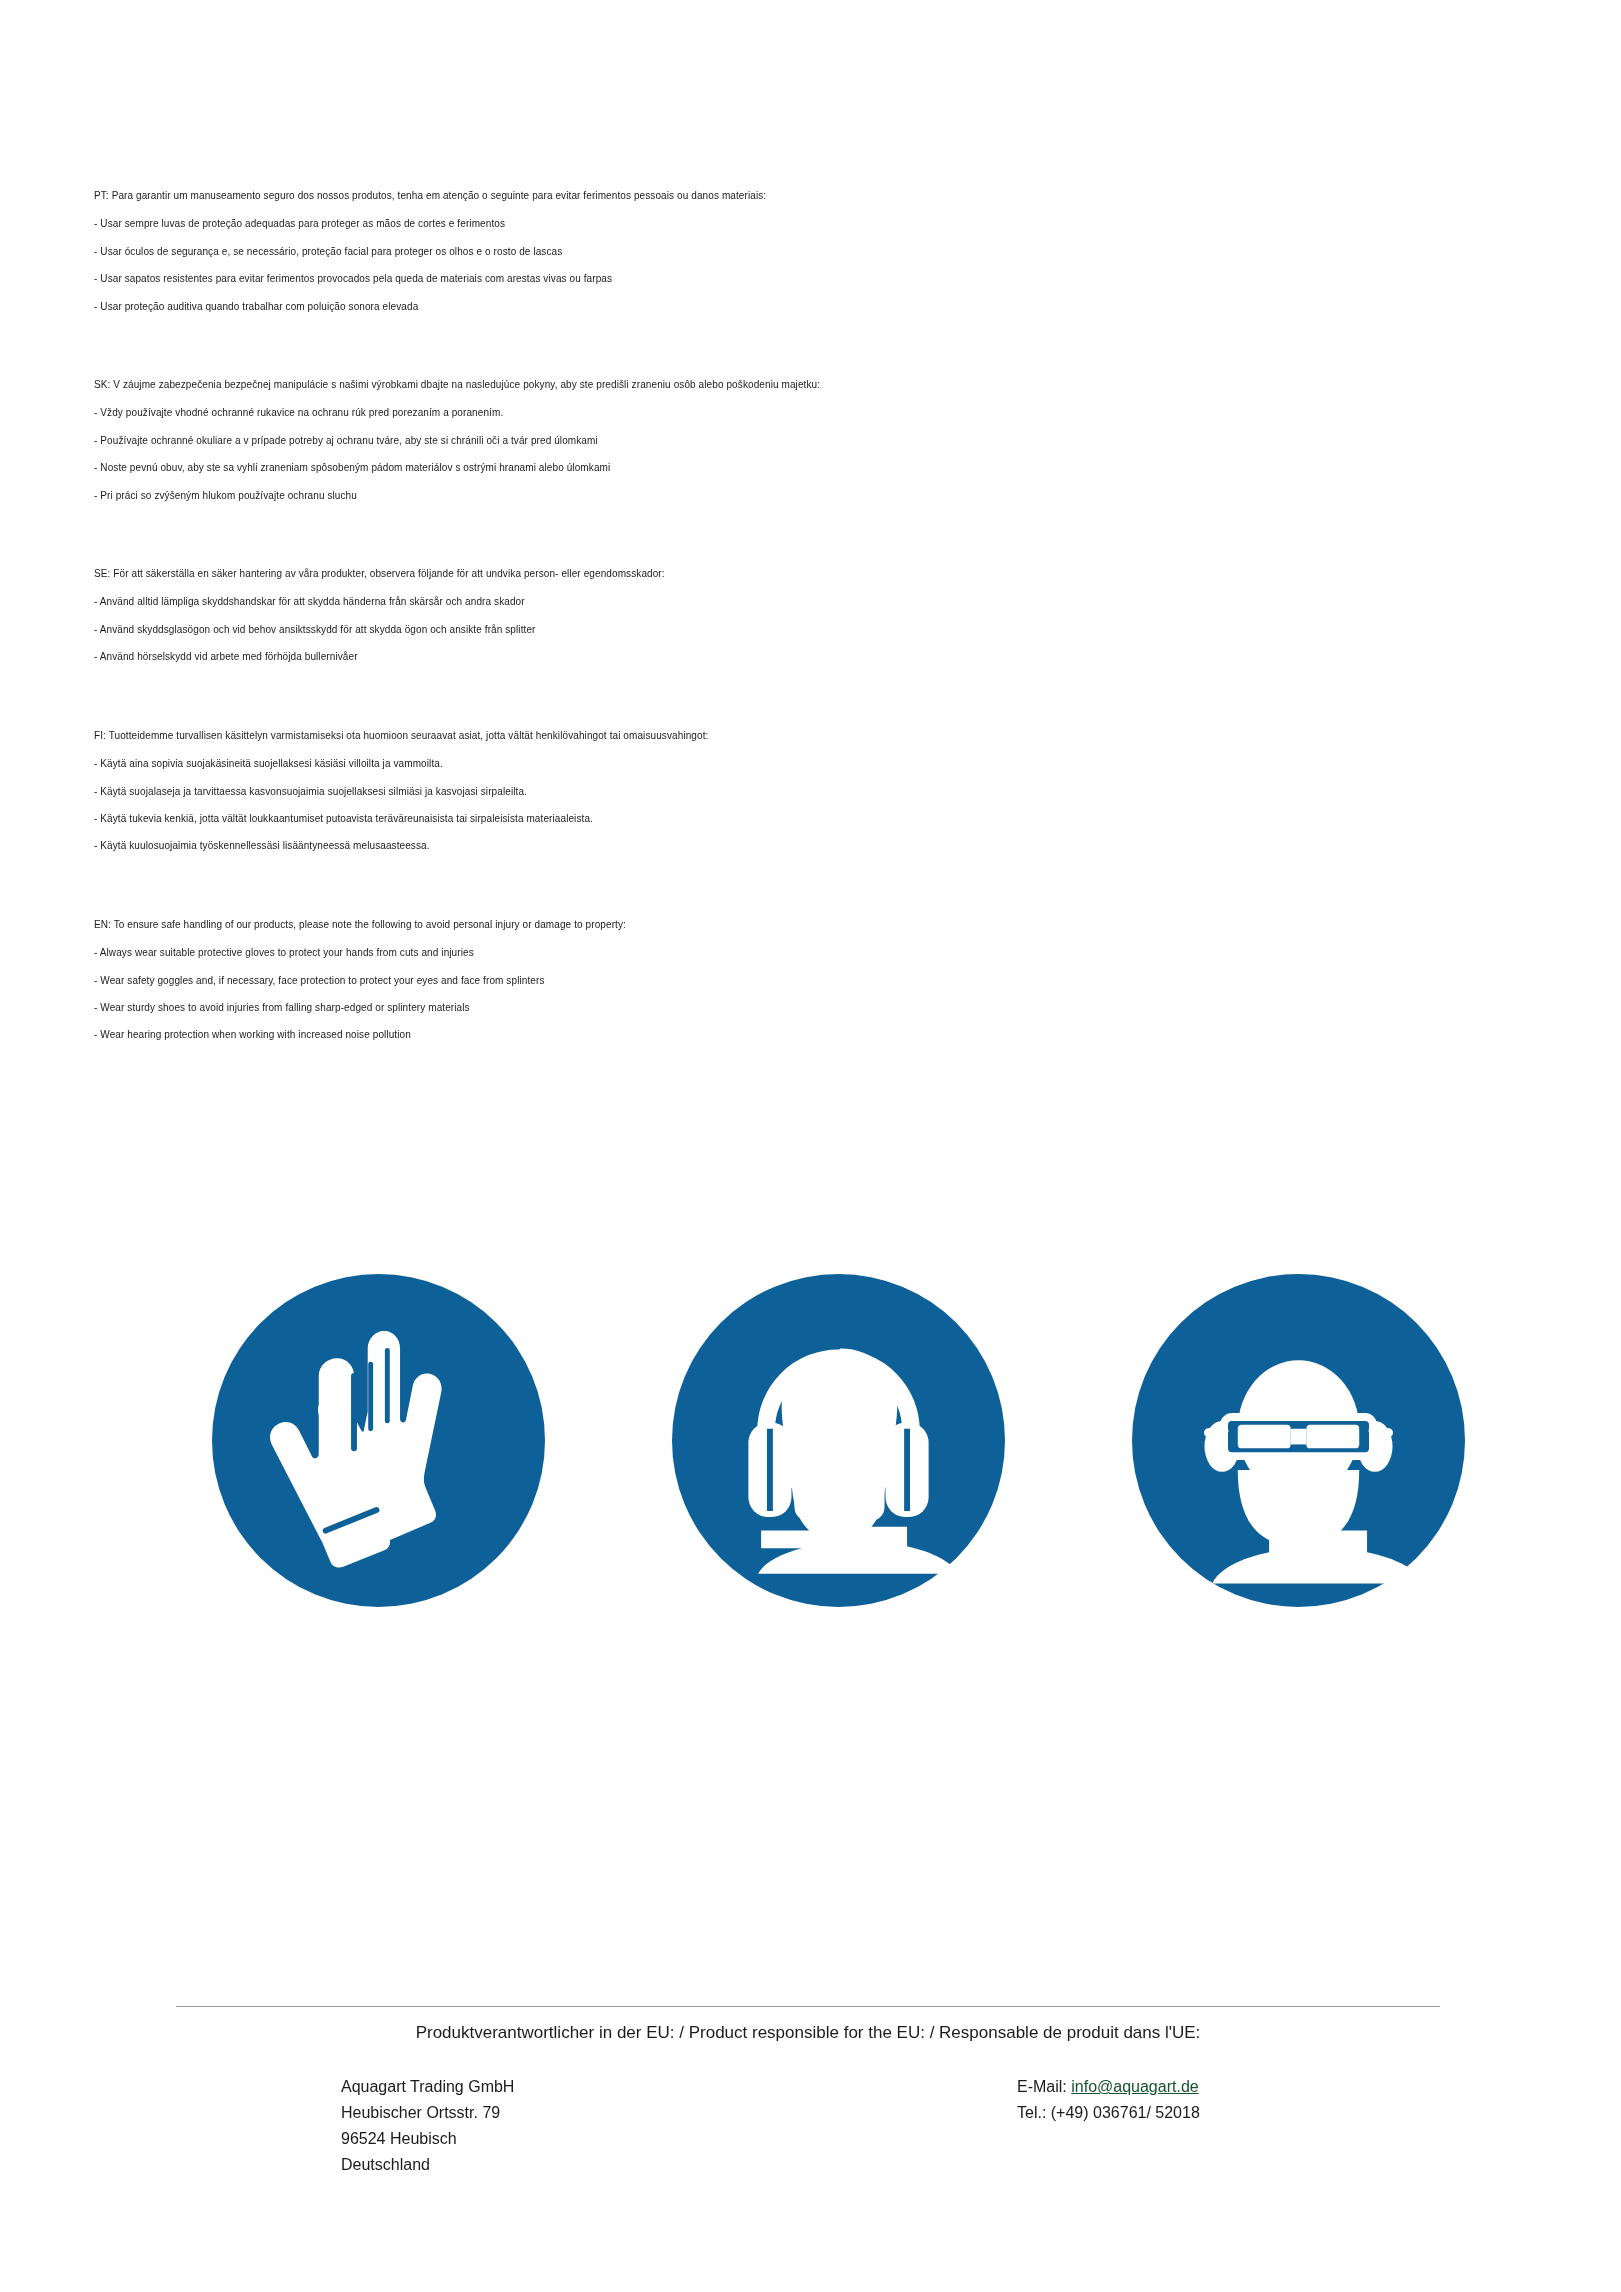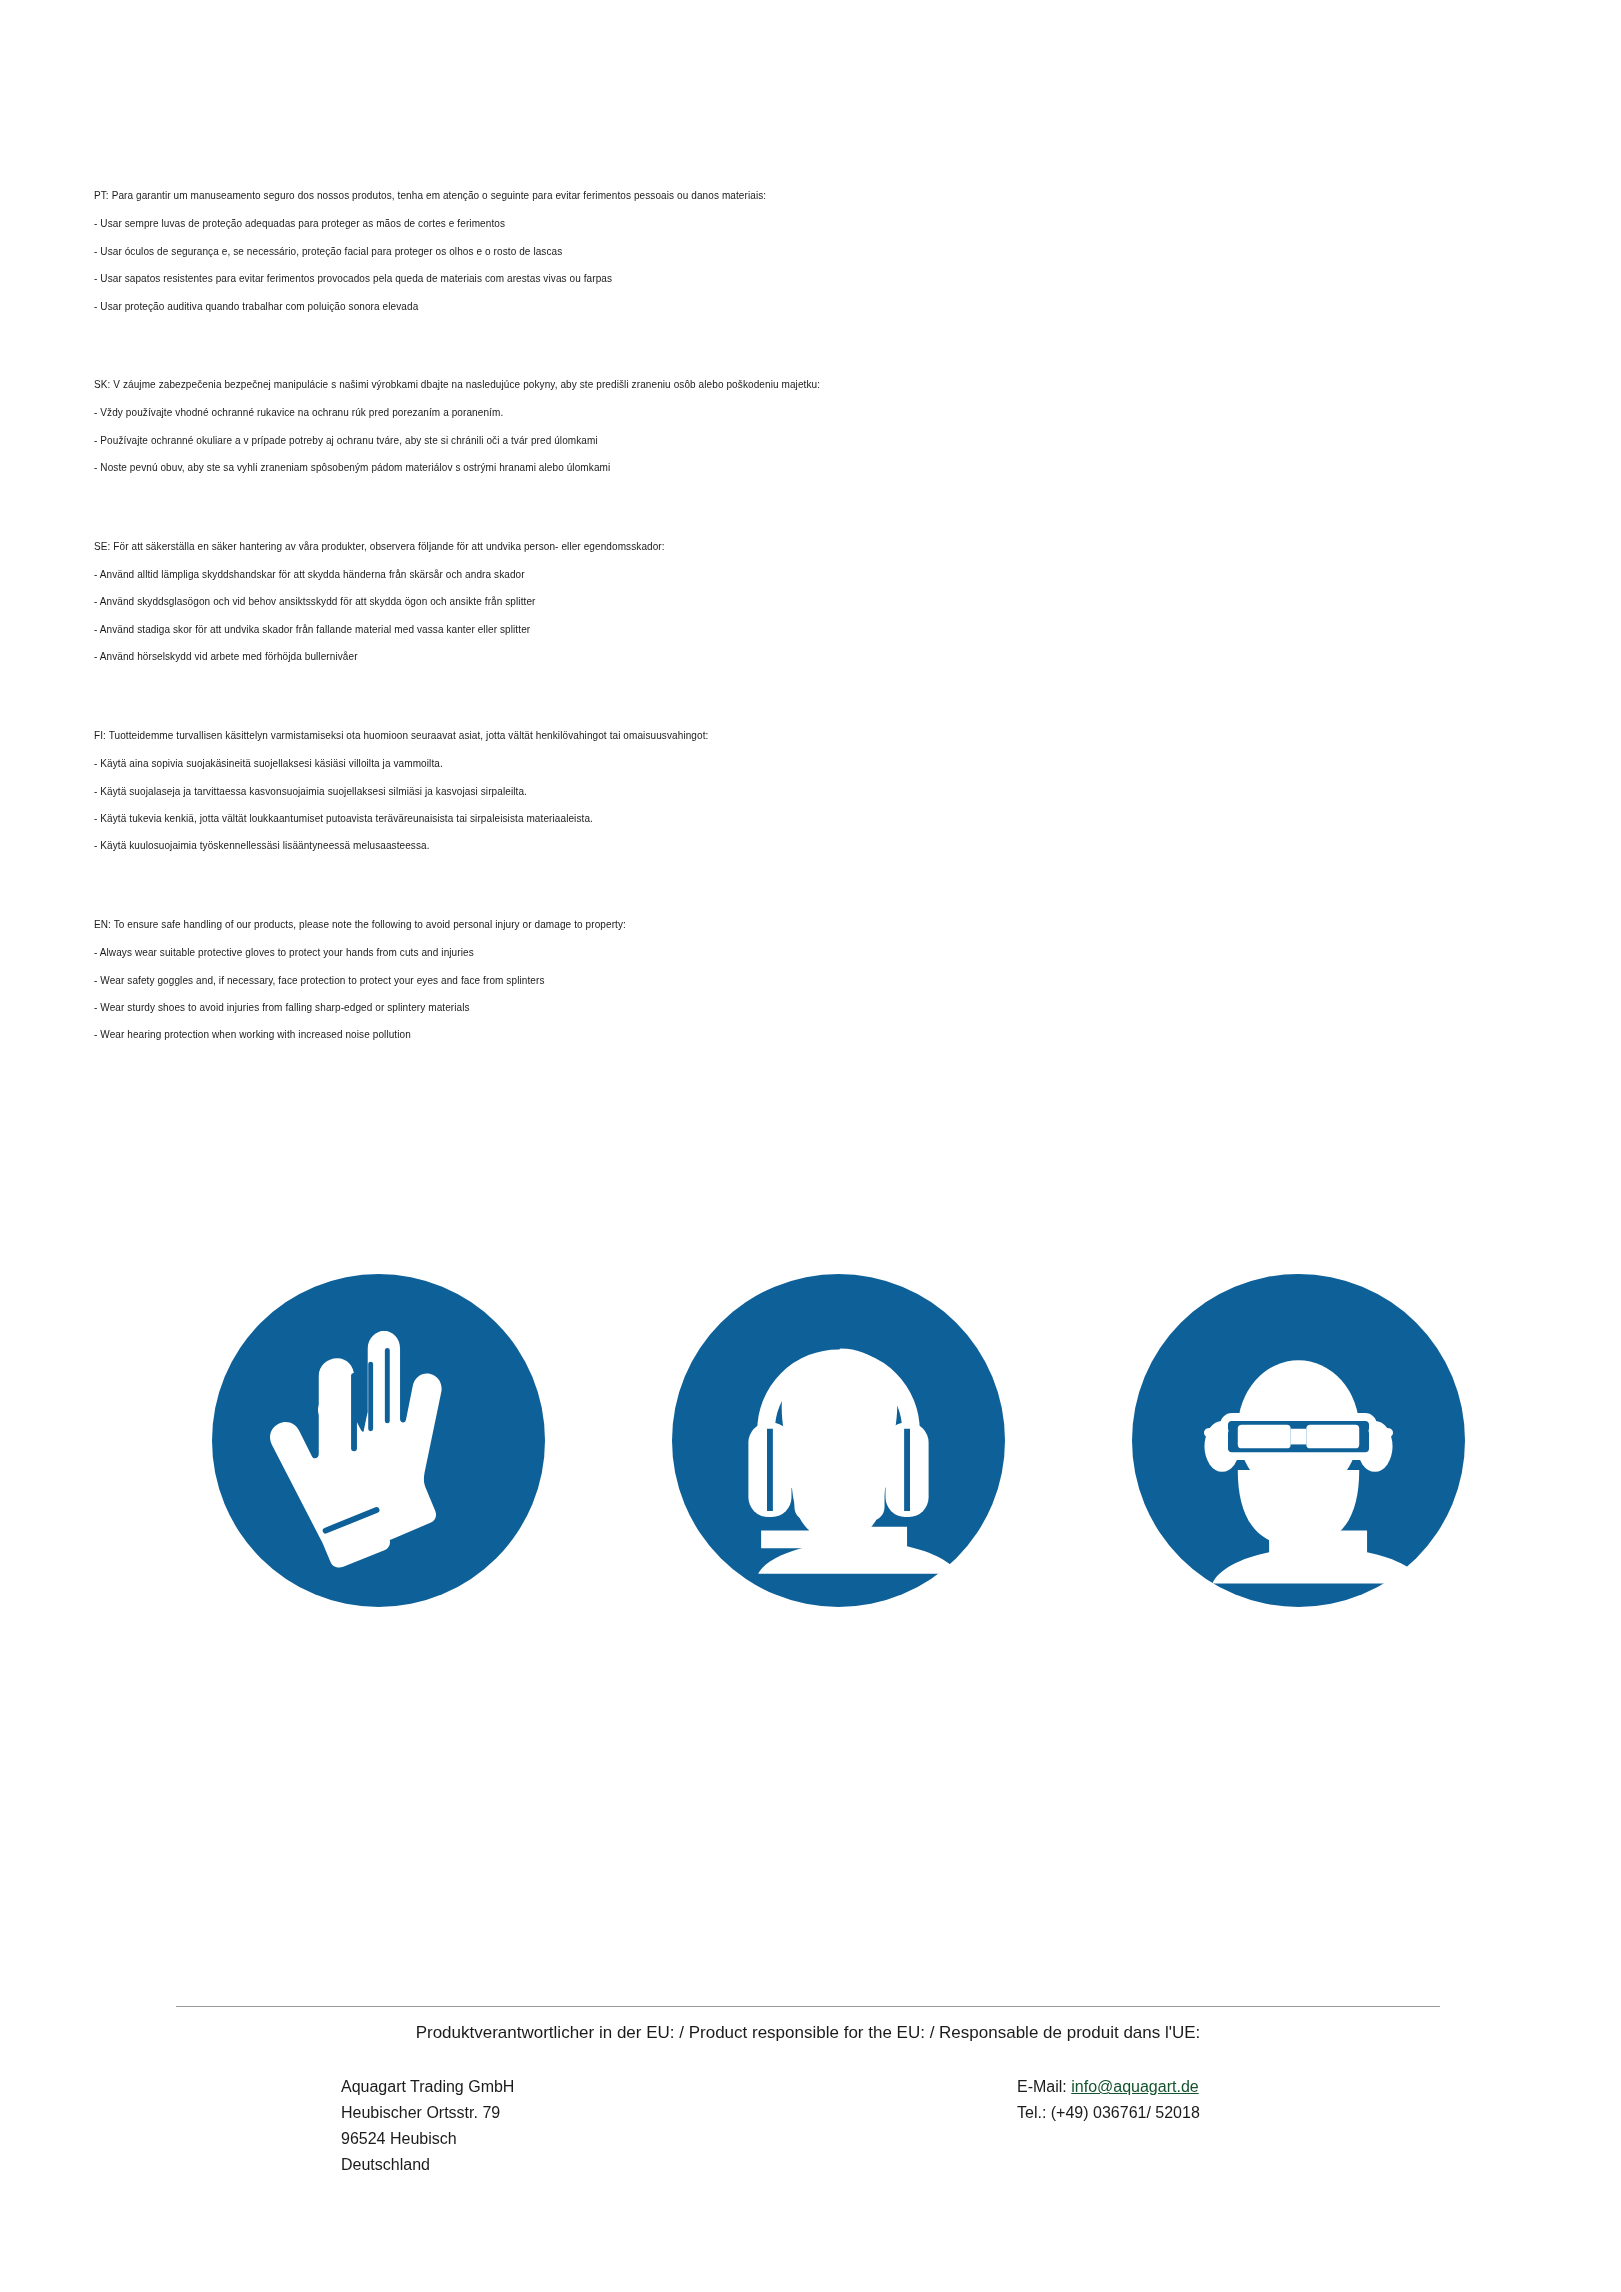--- a/index.html
+++ b/index.html
@@ -124,27 +124,27 @@
       <div class="lang-line">- Usar óculos de segurança e, se necessário, proteção facial para proteger os olhos e o rosto de lascas</div>
       <div class="lang-line">- Usar sapatos resistentes para evitar ferimentos provocados pela queda de materiais com arestas vivas ou farpas</div>
       <div class="lang-line">- Usar proteção auditiva quando trabalhar com poluição sonora elevada</div>
     </div>
 
     <div class="lang-block">
       <div class="lang-line head">SK: V záujme zabezpečenia bezpečnej manipulácie s našimi výrobkami dbajte na nasledujúce pokyny, aby ste predišli zraneniu osôb alebo poškodeniu majetku:</div>
       <div class="lang-line">- Vždy používajte vhodné ochranné rukavice na ochranu rúk pred porezaním a poranením.</div>
       <div class="lang-line">- Používajte ochranné okuliare a v prípade potreby aj ochranu tváre, aby ste si chránili oči a tvár pred úlomkami</div>
       <div class="lang-line">- Noste pevnú obuv, aby ste sa vyhli zraneniam spôsobeným pádom materiálov s ostrými hranami alebo úlomkami</div>
+      <div class="lang-line">- Pri práci so zvýšeným hlukom používajte ochranu sluchu</div>
     </div>
 
     <div class="lang-block">
       <div class="lang-line head">SE: För att säkerställa en säker hantering av våra produkter, observera följande för att undvika person- eller egendomsskador:</div>
       <div class="lang-line">- Använd alltid lämpliga skyddshandskar för att skydda händerna från skärsår och andra skador</div>
       <div class="lang-line">- Använd skyddsglasögon och vid behov ansiktsskydd för att skydda ögon och ansikte från splitter</div>
-      <div class="lang-line">- Använd stadiga skor för att undvika skador från fallande material med vassa kanter eller splitter</div>
       <div class="lang-line">- Använd hörselskydd vid arbete med förhöjda bullernivåer</div>
     </div>
 
     <div class="lang-block">
       <div class="lang-line head">FI: Tuotteidemme turvallisen käsittelyn varmistamiseksi ota huomioon seuraavat asiat, jotta vältät henkilövahingot tai omaisuusvahingot:</div>
       <div class="lang-line">- Käytä aina sopivia suojakäsineitä suojellaksesi käsiäsi villoilta ja vammoilta.</div>
       <div class="lang-line">- Käytä suojalaseja ja tarvittaessa kasvonsuojaimia suojellaksesi silmiäsi ja kasvojasi sirpaleilta.</div>
       <div class="lang-line">- Käytä tukevia kenkiä, jotta vältät loukkaantumiset putoavista teräväreunaisista tai sirpaleisista materiaaleista.</div>
       <div class="lang-line">- Käytä kuulosuojaimia työskennellessäsi lisääntyneessä melusaasteessa.</div>
     </div>

